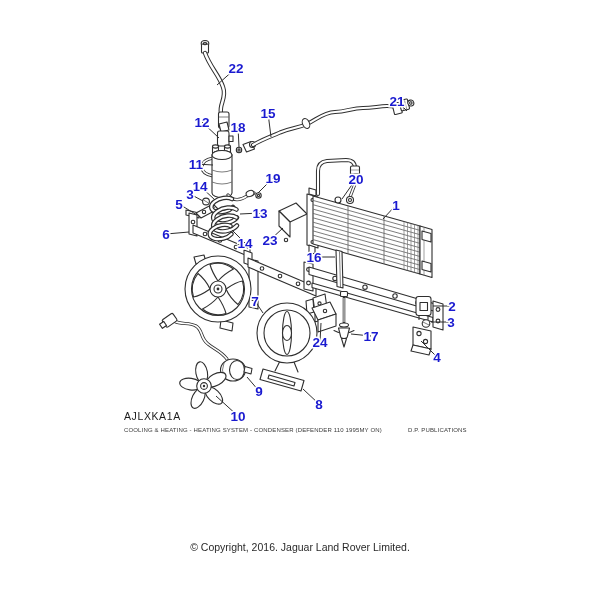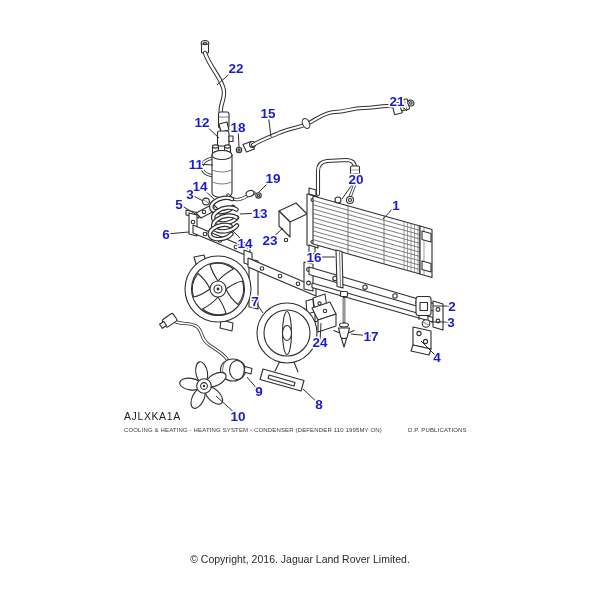--- a/index.html
+++ b/index.html
@@ -17,21 +17,21 @@
   .h-sm{fill:none;stroke:var(--line,#2f2f2f);stroke-width:3.2;stroke-linecap:round;}
   .h-sm-i{fill:none;stroke:#fff;stroke-width:1.6;stroke-linecap:round;}
   .clamp{fill:none;stroke:var(--line,#2f2f2f);stroke-width:4.6;stroke-linecap:round;}
   .clamp-i{fill:none;stroke:#fff;stroke-width:2.2;stroke-linecap:round;}
   .leader{stroke:var(--line,#2f2f2f);stroke-width:1;}
   .callout-num{font:bold 13.5px "Liberation Sans","DejaVu Sans",sans-serif;fill:var(--accent,#1a1ad0);
                text-anchor:middle;dominant-baseline:central;paint-order:stroke;stroke:#fff;stroke-width:3px;cursor:pointer;}
   .f-code{position:absolute;left:124px;top:410px;font-size:10.5px;color:#1c1c1c;letter-spacing:.6px;text-align:right;}
   .f-caption{position:absolute;left:124px;top:427px;font-size:6px;color:#3a3a3a;letter-spacing:.15px;}
   .f-pub{position:absolute;left:408px;top:427px;font-size:6px;color:#3a3a3a;letter-spacing:.15px;}
-  .f-copy{position:absolute;left:0;top:553px;width:100%;text-align:center;font-size:10.5px;color:#2a2a2a;}
+  .f-copy{position:absolute;left:0;top:541px;width:100%;text-align:center;font-size:10.5px;color:#2a2a2a;}
 </style>
 </head>
 <body>
 
 <div id="stage" style="--bg: #ffffff; --accent: #1a1ad0; --line: #2f2f2f;">
   <svg id="diagram" width="600" height="600" viewBox="0 0 600 600">
 
     <g>
       <polygon class="wh" points="186,210 199,213 199,218 186,215"></polygon>
       <polygon class="wh" points="189,213 197,215 197,236 189,234"></polygon>

